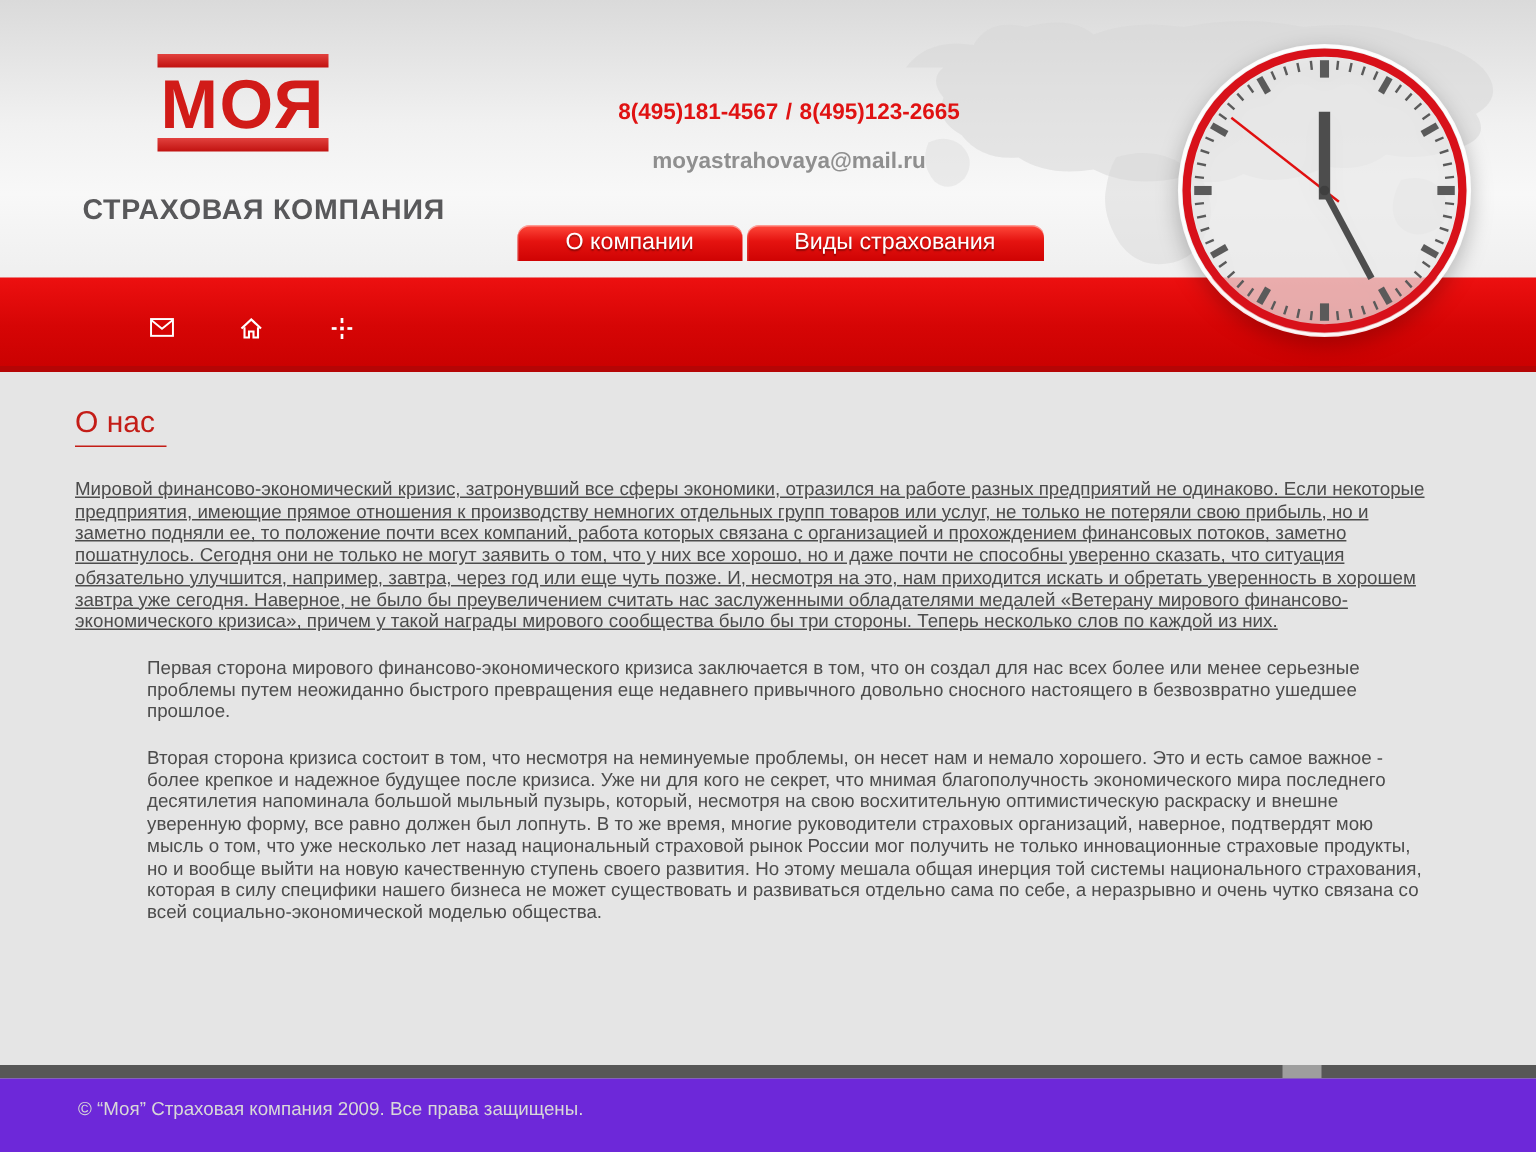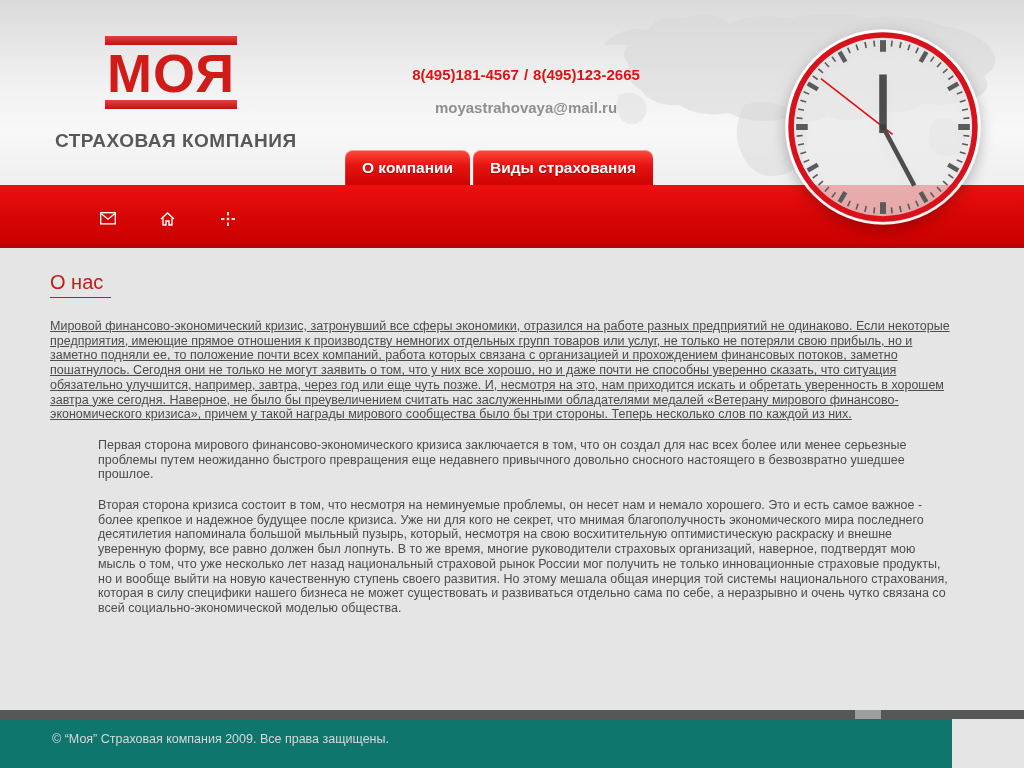--- a/index.html
+++ b/index.html
@@ -11,41 +11,40 @@
   
   .header {
     position:absolute; left:0; top:0; width:1024px; height:185px;
     background:linear-gradient(180deg,#dadada 0%,#f1f1f1 45%,#f8f8f8 70%,#efefef 100%);
   }
   .world-map { position:absolute; right:0; top:0; width:430px; height:185px; }
   
   .logo { position:absolute; left:105px; top:36px; display:inline-block; text-decoration:none; cursor:pointer; }
   .logo-bar { height:9px; background:linear-gradient(180deg,#e2413e,#c11210); }
   .logo-main {
-    font-size:54px; font-weight:bold; line-height:1.0; letter-spacing:1px;
+    font-size:46px; font-weight:bold; line-height:1.0; letter-spacing:1px;
     color:#d11b18; text-align:center; padding:1px 2px 0 2px;
   }
   .logo-sub {
     position:absolute; left:55px; top:130px; font-size:19px; font-weight:bold;
     color:#58585a; letter-spacing:0.5px; white-space:nowrap;
   }
   
   .contact { position:absolute; left:392px; top:66px; width:268px; text-align:center; }
   .phones { font-size:15px; font-weight:bold; color:#e01212; white-space:nowrap; }
   .phone-sep { padding:0 5px; }
   .email { display:inline-block; margin-top:16px; font-size:15px; font-weight:bold; color:#8f8f8f; text-decoration:none; cursor:pointer; }
   
   .nav { position:absolute; left:345px; top:150px; height:35px; display:flex; gap:3px; z-index:4; }
   .tab {
-    display:flex; align-items:center; padding:0 17px; height:35px;
+    display:flex; align-items:center; padding:0 32px; height:24px;
     background:linear-gradient(180deg,#ff4a3c 0%,#e51310 45%,#cf0303 100%);
     border-radius:8px 8px 0 0; color:#fff; font-size:15.5px; text-decoration:none;
     text-shadow:0 1px 1px rgba(0,0,0,0.35); cursor:pointer;
     box-shadow:inset 0 1px 0 rgba(255,255,255,0.45), inset 1px 0 0 rgba(255,255,255,0.15);
-    font-weight:bold;
   }
   
   .redbar {
     position:absolute; left:0; top:185px; width:1024px; height:63px;
     background:linear-gradient(180deg,#ed1010 0%,#d60505 55%,#cb0101 100%);
     border-bottom:4px solid #b50505; z-index:2;
   }
   .bar-icon { position:absolute; top:27px; width:16px; height:14px; display:block; cursor:pointer; }
   .bar-icon svg { display:block; }
   .icon-mail { left:100px; }
@@ -65,22 +64,22 @@
   }
   .content p {
     font-size:12.5px; line-height:14.7px; color:#4c4c4c; text-align:left;
   }
   .content p.first { margin-top:21px;text-decoration:underline; }
   .content p + p { margin-top:16px;margin-left:48px; }
   
   .footer-strip { position:absolute; left:0; top:710px; width:1024px; height:9px; background:#575757; z-index:3; }
   .strip-notch { position:absolute; left:855px; top:0; width:26px; height:9px; background:#9e9e9e; }
   .footer {
-    position:absolute; left:0; top:719px; width:952px; height:49px;
-    background:#0f766e; z-index:3;
+    position:absolute; left:0; top:719px; width:1024px; height:49px;
+    background:#6d28d9; z-index:3;
   }
   .copyright { position:absolute; left:52px; top:13px; font-size:12.5px; color:#d8d8d8; }
 </style>
 </head>
 <body>
 
 <div class="header">
   <svg class="world-map" viewBox="0 0 430 185" aria-hidden="true">
     <g fill="#d7d7d7">
       <path opacity="0.55" d="M10 45 q15 -20 45 -15 q10 -18 35 -12 q30 -8 45 5 q25 -10 60 -5 q40 -8 80 0 q45 -5 75 8 q30 5 45 20 q15 18 -5 30 q10 15 -10 22 q-25 10 -50 5 q-15 12 -40 8 q-30 15 -55 5 q-20 10 -40 2 q-35 8 -60 -5 q-30 5 -50 -8 q-25 2 -38 -15 q-18 -10 -12 -25 q-10 -12 0 -20 z"></path>

